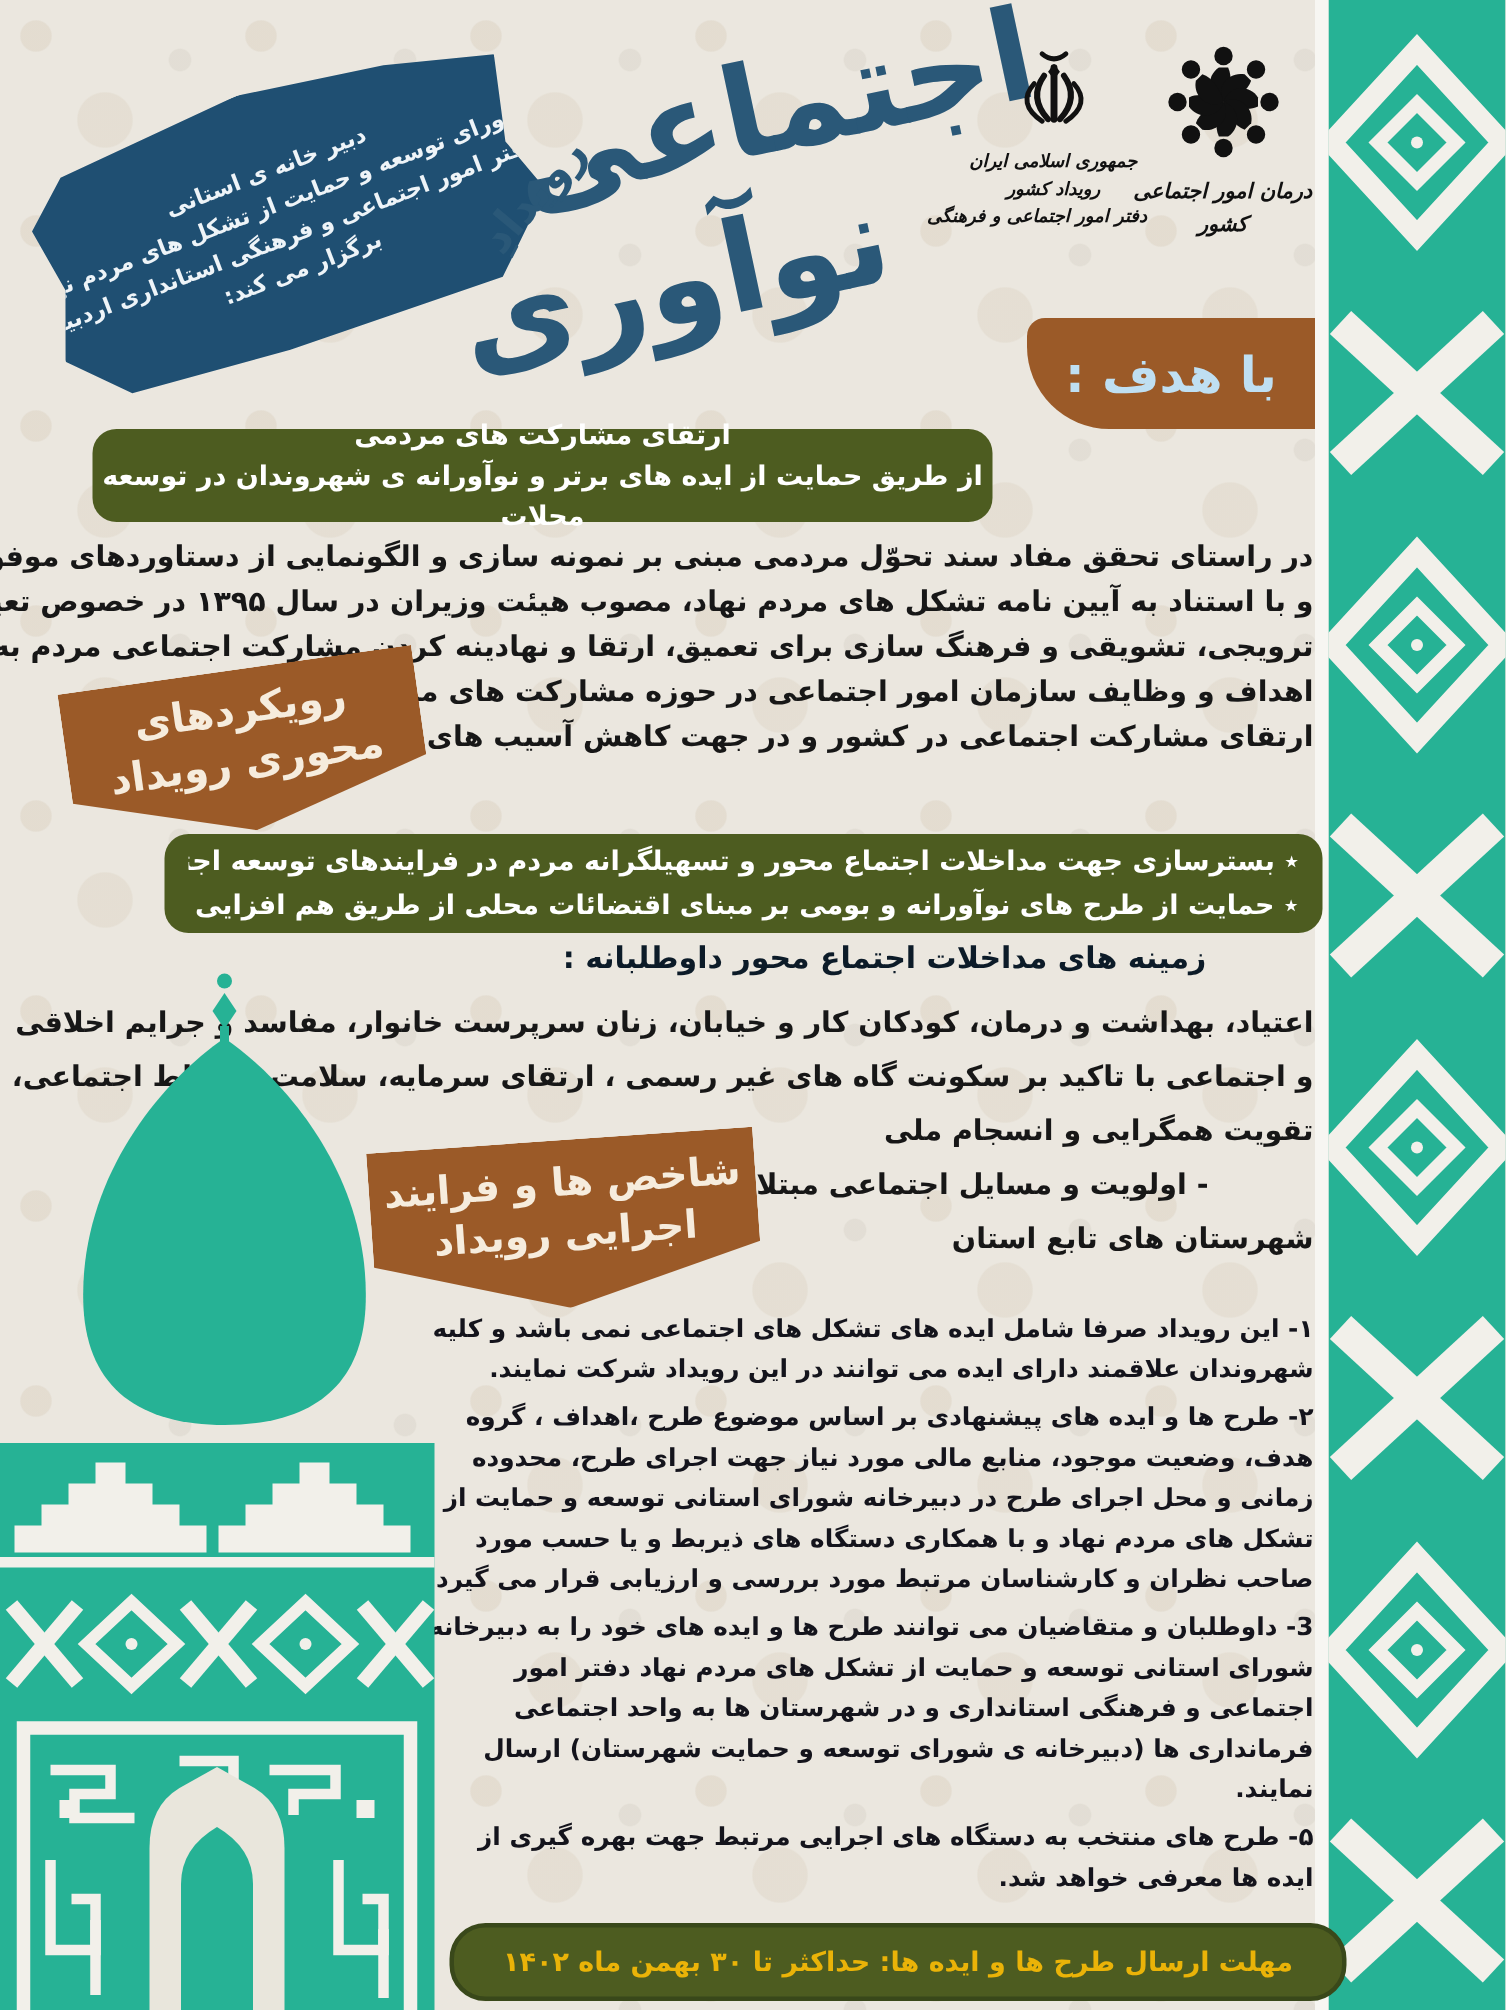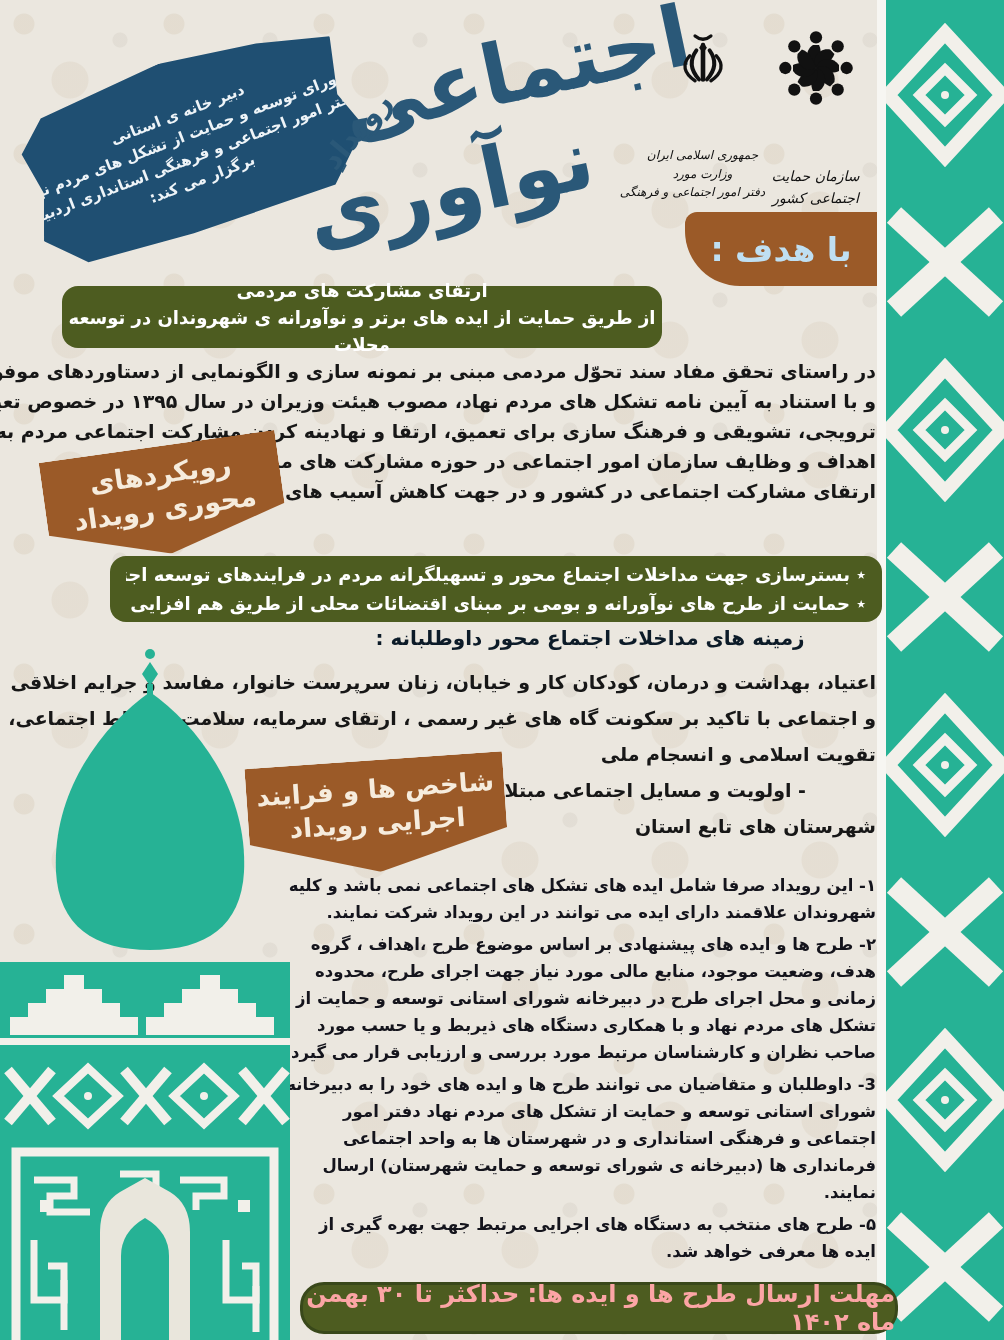--- a/index.html
+++ b/index.html
@@ -57,21 +57,21 @@
   .title-small{
     position:absolute;right:300px;top:74px;
     font-size:30px;font-weight:bold;
     transform:rotate(-38deg);
   }
 
   
   .logo-block{top:28px;text-align:center;color:#111;}
   .logo-ministry{left:640px;width:125px;}
   .logo-org{left:748px;top:22px;width:135px;}
-  .logo-caption{font-size:12px;font-weight:normal;line-height:1.55;font-style:italic;margin-top:48px;}
+  .logo-caption{font-size:12px;font-weight:bold;line-height:1.55;font-style:italic;}
   .logo-caption-lines div{white-space:nowrap;}
 
   
   .goal-label{
     left:auto;right:127px;top:212px;width:192px;height:74px;
     background:#9b5a28;
     border-radius:12px 0 0 55px;
     color:#bfdff2;
     font-size:33px;font-weight:bold;
     display:flex;align-items:center;justify-content:center;
@@ -143,21 +143,21 @@
     right:128px;top:872px;width:590px;
     color:#14141c;font-size:16.5px;font-weight:bold;line-height:27px;
     text-align:right;
   }
   .rules div{margin-bottom:5px;}
 
   
   .deadline{
     left:300px;top:1282px;width:598px;height:52px;
     background:#4d5c20;border:3px solid #39481a;border-radius:24px;
-    color:#fca5a5;font-size:24px;font-weight:bold;
+    color:#eab308;font-size:18px;font-weight:bold;
     display:flex;align-items:center;justify-content:center;
     box-sizing:border-box;
   }
 
   
   .mosque{left:0;top:640px;width:295px;height:700px;}
 </style>
 </head>
 <body>
 
@@ -207,21 +207,21 @@
         <line x1="50" y1="26" x2="50" y2="78" stroke-width="7"></line>
         <path d="M50,22 l6,8 -6,8 -6,-8 z" fill="#111" stroke="none"></path>
         <path d="M40,34 q-16,22 4,44" stroke-width="6"></path>
         <path d="M60,34 q16,22 -4,44" stroke-width="6"></path>
         <path d="M30,42 q-18,20 8,38" stroke-width="5"></path>
         <path d="M70,42 q18,20 -8,38" stroke-width="5"></path>
       </g>
     </svg>
     <div class="logo-caption logo-caption-lines">
         <div>جمهوری اسلامی ایران</div>
-        <div>وزارت مورد</div>
+        <div>رویداد کشور</div>
         <div>دفتر امور اجتماعی و فرهنگی</div>
       </div>
   </div>
 
   <div class="abs logo-block logo-org">
     <svg width="92" height="92" viewBox="0 0 120 120">
       <defs>
         <g id="person">
           <circle cx="0" cy="-40" r="8" fill="#111"></circle>
           <path d="M-4,-30 C-16,-22 -14,-4 0,0 C6,-10 8,-22 4,-30 Z" fill="#111"></path>
@@ -229,21 +229,21 @@
       </defs>
       <use href="#person" transform="translate(60,60) rotate(0)"></use>
       <use href="#person" transform="translate(60,60) rotate(45)"></use>
       <use href="#person" transform="translate(60,60) rotate(90)"></use>
       <use href="#person" transform="translate(60,60) rotate(135)"></use>
       <use href="#person" transform="translate(60,60) rotate(180)"></use>
       <use href="#person" transform="translate(60,60) rotate(225)"></use>
       <use href="#person" transform="translate(60,60) rotate(270)"></use>
       <use href="#person" transform="translate(60,60) rotate(315)"></use>
     </svg>
-    <div class="logo-caption" style="font-size:14px;">سازمان حمایت اجتماعی کشور</div>
+    <div class="logo-caption" style="font-size:14px;">درمان امور اجتماعی کشور</div>
   </div>
 
   <div class="abs olive goal-box">
     <div>ارتقای مشارکت های مردمی</div>
     <div>از طریق حمایت از ایده های برتر و نوآورانه ی شهروندان در توسعه محلات</div>
   </div>
 
   <div class="abs goal-label">
     <span>با هدف :</span>
   </div>
@@ -264,21 +264,21 @@
   <div class="abs olive highlight-box">
       <div>٭ بسترسازی جهت مداخلات اجتماع محور و تسهیلگرانه مردم در فرایندهای توسعه اجتماعی</div>
       <div>٭ حمایت از طرح های نوآورانه و بومی بر مبنای اقتضائات محلی از طریق هم افزایی ذی نفعان</div>
     </div>
 
   <div class="abs fields-heading">زمینه های مداخلات اجتماع محور داوطلبانه :</div>
 
   <div class="abs fields">
       <div>اعتیاد، بهداشت و درمان، کودکان کار و خیابان، زنان سرپرست خانوار، مفاسد و جرایم اخلاقی</div>
       <div>و اجتماعی با تاکید بر سکونت گاه های غیر رسمی ، ارتقای سرمایه، سلامت و نشاط اجتماعی،</div>
-      <div>تقویت اسلامی و انسجام ملی</div>
+      <div>تقویت همگرایی و انسجام ملی</div>
       <div>- اولویت و مسایل اجتماعی مبتلا به استان و</div>
       <div>شهرستان های تابع استان</div>
     </div>
 
   <div class="abs badge badge-indicators">
     <div>شاخص ها و فرایند</div>
     <div>اجرایی رویداد</div>
   </div>
 
   <div class="abs rules">

